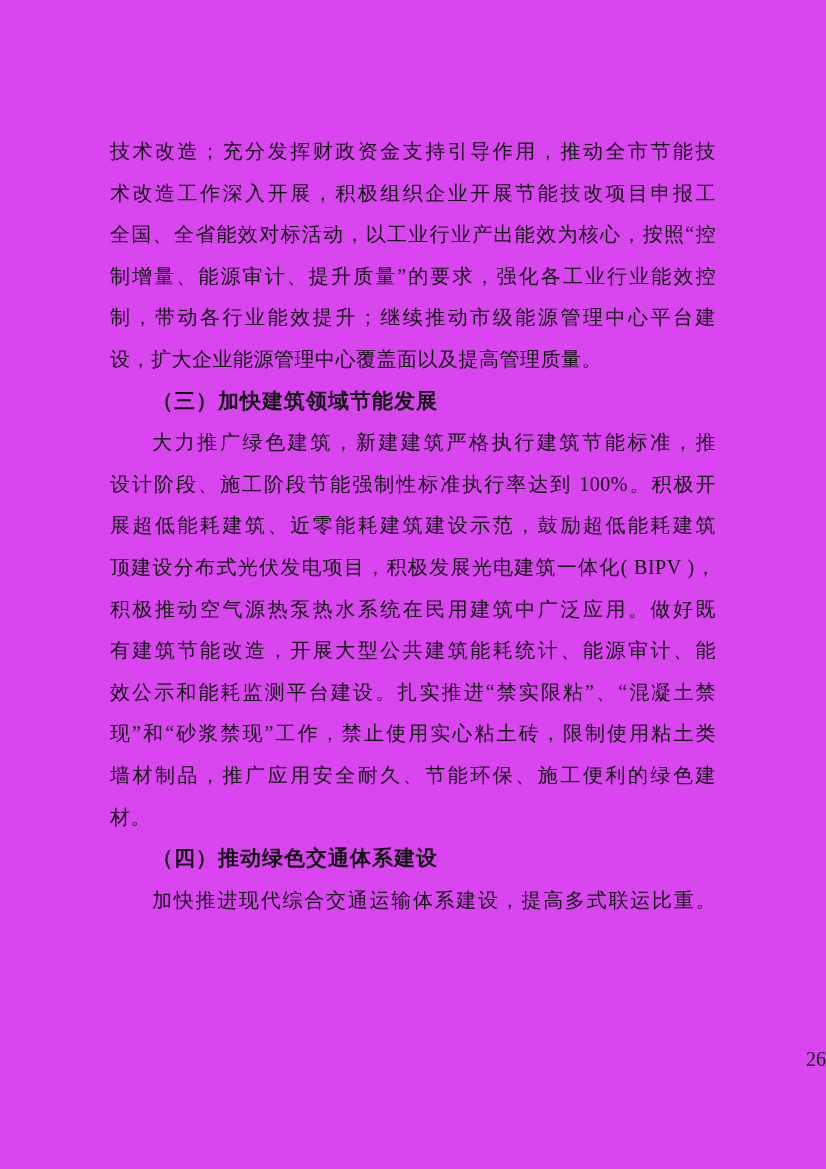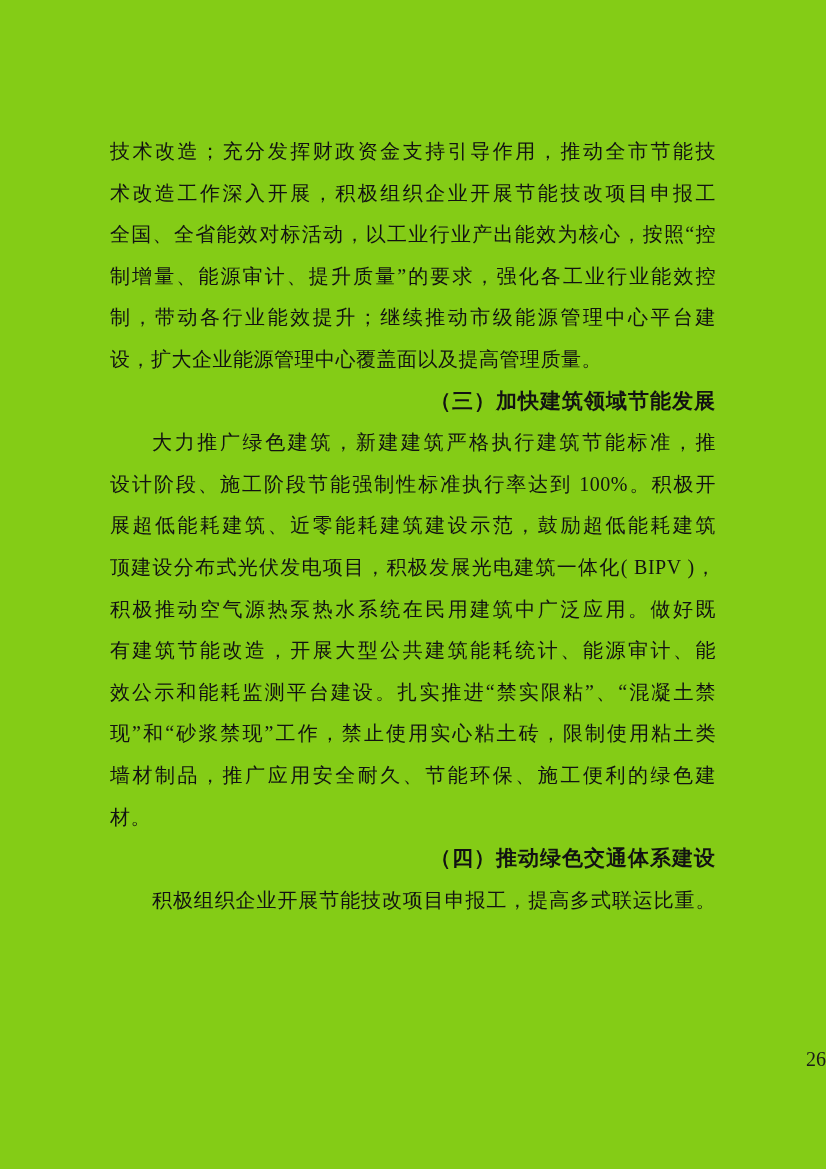--- a/index.html
+++ b/index.html
@@ -5,21 +5,21 @@
   html, body {
     margin: 0;
     padding: 0;
     background: #e8e8e8;
   }
   .page {
     position: relative;
     width: 826px;
     height: 1169px;
     margin: 0 auto;
-    background: #84cc16;
+    background: #d946ef;
     color: #121212;
     font-family: "Liberation Serif", "DejaVu Serif", serif;
     overflow: hidden;
     text-decoration: underline;
   }
   .doc-body {
     position: absolute;
     top: 131px;
     left: 110px;
     width: 606px;
@@ -38,21 +38,20 @@
     text-align-last: justify;
     text-justify: inter-character;
   }
   .line.indent {
     padding-left: 42px;
   }
   .line.heading {
     font-weight: bold;
     font-size: 21px;
     letter-spacing: 1px;
-    text-align: right;
   }
   .page-number {
     position: absolute;
     top: 1048px;
     left: 0;
     right: 0;
     text-align: right;
     font-size: 20px;
     color: #1a1a1a;
     font-family: "Liberation Serif", "DejaVu Serif", serif;
@@ -74,16 +73,16 @@
       <div class="line just">设计阶段、施工阶段节能强制性标准执行率达到 100%。积极开</div>
       <div class="line just">展超低能耗建筑、近零能耗建筑建设示范，鼓励超低能耗建筑</div>
       <div class="line just">顶建设分布式光伏发电项目，积极发展光电建筑一体化( BIPV )，</div>
       <div class="line just">积极推动空气源热泵热水系统在民用建筑中广泛应用。做好既</div>
       <div class="line just">有建筑节能改造，开展大型公共建筑能耗统计、能源审计、能</div>
       <div class="line just">效公示和能耗监测平台建设。扎实推进“禁实限粘”、“混凝土禁</div>
       <div class="line just">现”和“砂浆禁现”工作，禁止使用实心粘土砖，限制使用粘土类</div>
       <div class="line just">墙材制品，推广应用安全耐久、节能环保、施工便利的绿色建</div>
       <div class="line">材。</div>
       <div class="line heading indent">（四）推动绿色交通体系建设</div>
-      <div class="line just indent">积极组织企业开展节能技改项目申报工，提高多式联运比重。</div>
+      <div class="line just indent">加快推进现代综合交通运输体系建设，提高多式联运比重。</div>
     </div>
   <div class="page-number">26</div>
 </div>
 
 </body></html>

